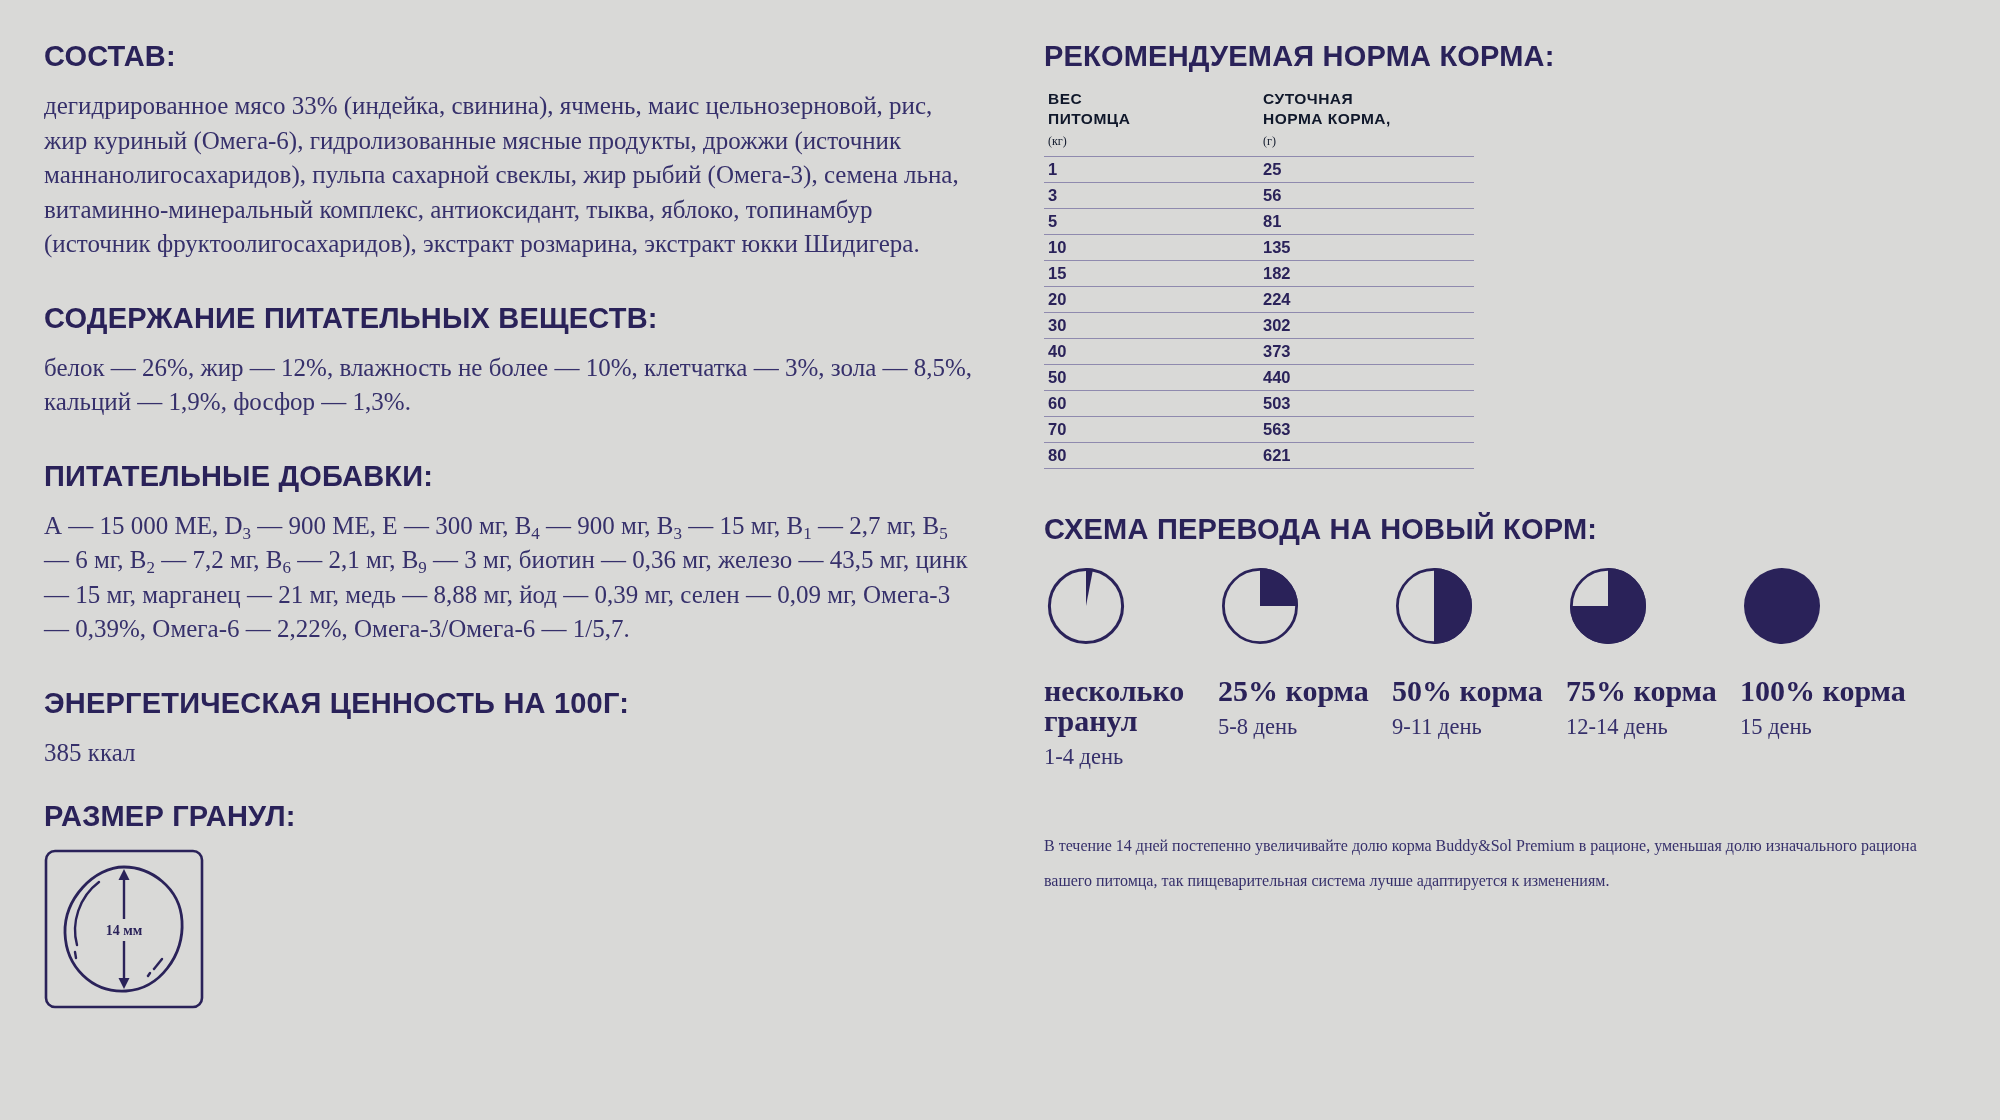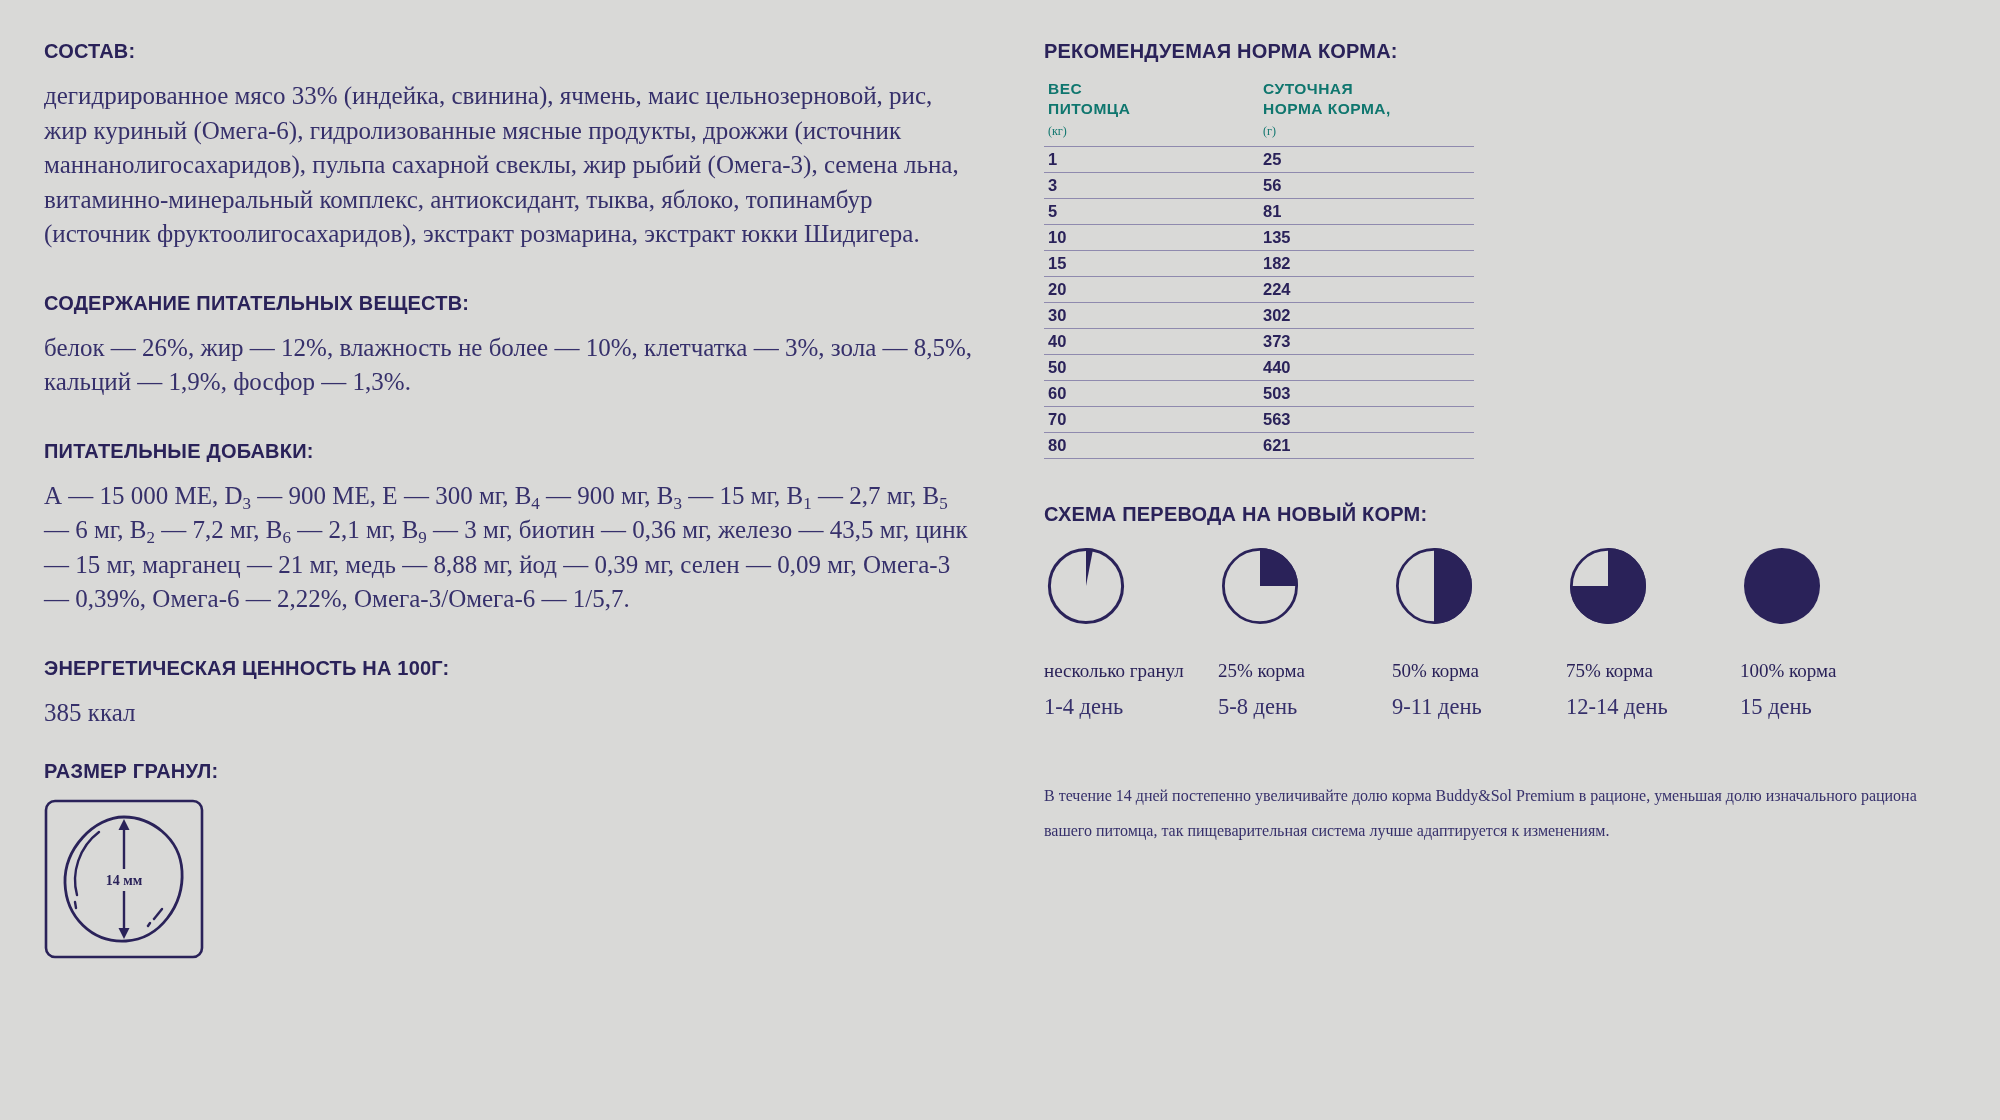--- a/index.html
+++ b/index.html
@@ -33,21 +33,21 @@
   }
   .col-right {
     flex: 1 1 auto;
     padding-left: 40px;
     box-sizing: border-box;
   }
 
   h2.section-head {
     font-family: "Liberation Sans", sans-serif;
     font-weight: bold;
-    font-size: 20px;
+    font-size: 29px;
     letter-spacing: 0.2px;
     margin: 0 0 16px 0;
     color: #2a2259;
     text-transform: none;
   }
 
   p.body-text {
     font-family: "Liberation Serif", serif;
     font-size: 25px;
     line-height: 34.5px;
@@ -73,21 +73,21 @@
   }
   .feed-table th {
     text-align: left;
     vertical-align: top;
     padding: 0 0 2px 4px;
     font-family: "Liberation Sans", sans-serif;
     font-weight: bold;
     font-size: 15.5px;
     letter-spacing: 0.5px;
     line-height: 20px;
-    color: #0f766e;
+    color: #0f172a;
     border: 0;
     width: 50%;
   }
   .unit {
     display: block;
     font-family: "Liberation Serif", serif;
     font-weight: normal;
     font-size: 12px;
     letter-spacing: 0;
     padding-top: 2px;
@@ -113,22 +113,22 @@
     width: 174px;
     flex: 0 0 174px;
   }
   .pie-wrap {
     width: 84px;
     height: 84px;
     margin-bottom: 28px;
   }
   .pie-label {
     font-family: "Liberation Serif", serif;
-    font-weight: normal;
-    font-size: 19px;
+    font-weight: bold;
+    font-size: 30px;
     line-height: 30px;
     margin: 0 0 6px 0;
     color: #2a2259;
   }
   .pie-days {
     font-family: "Liberation Serif", serif;
     font-size: 22.5px;
     line-height: 30px;
     margin: 0;
     color: #36306b;

